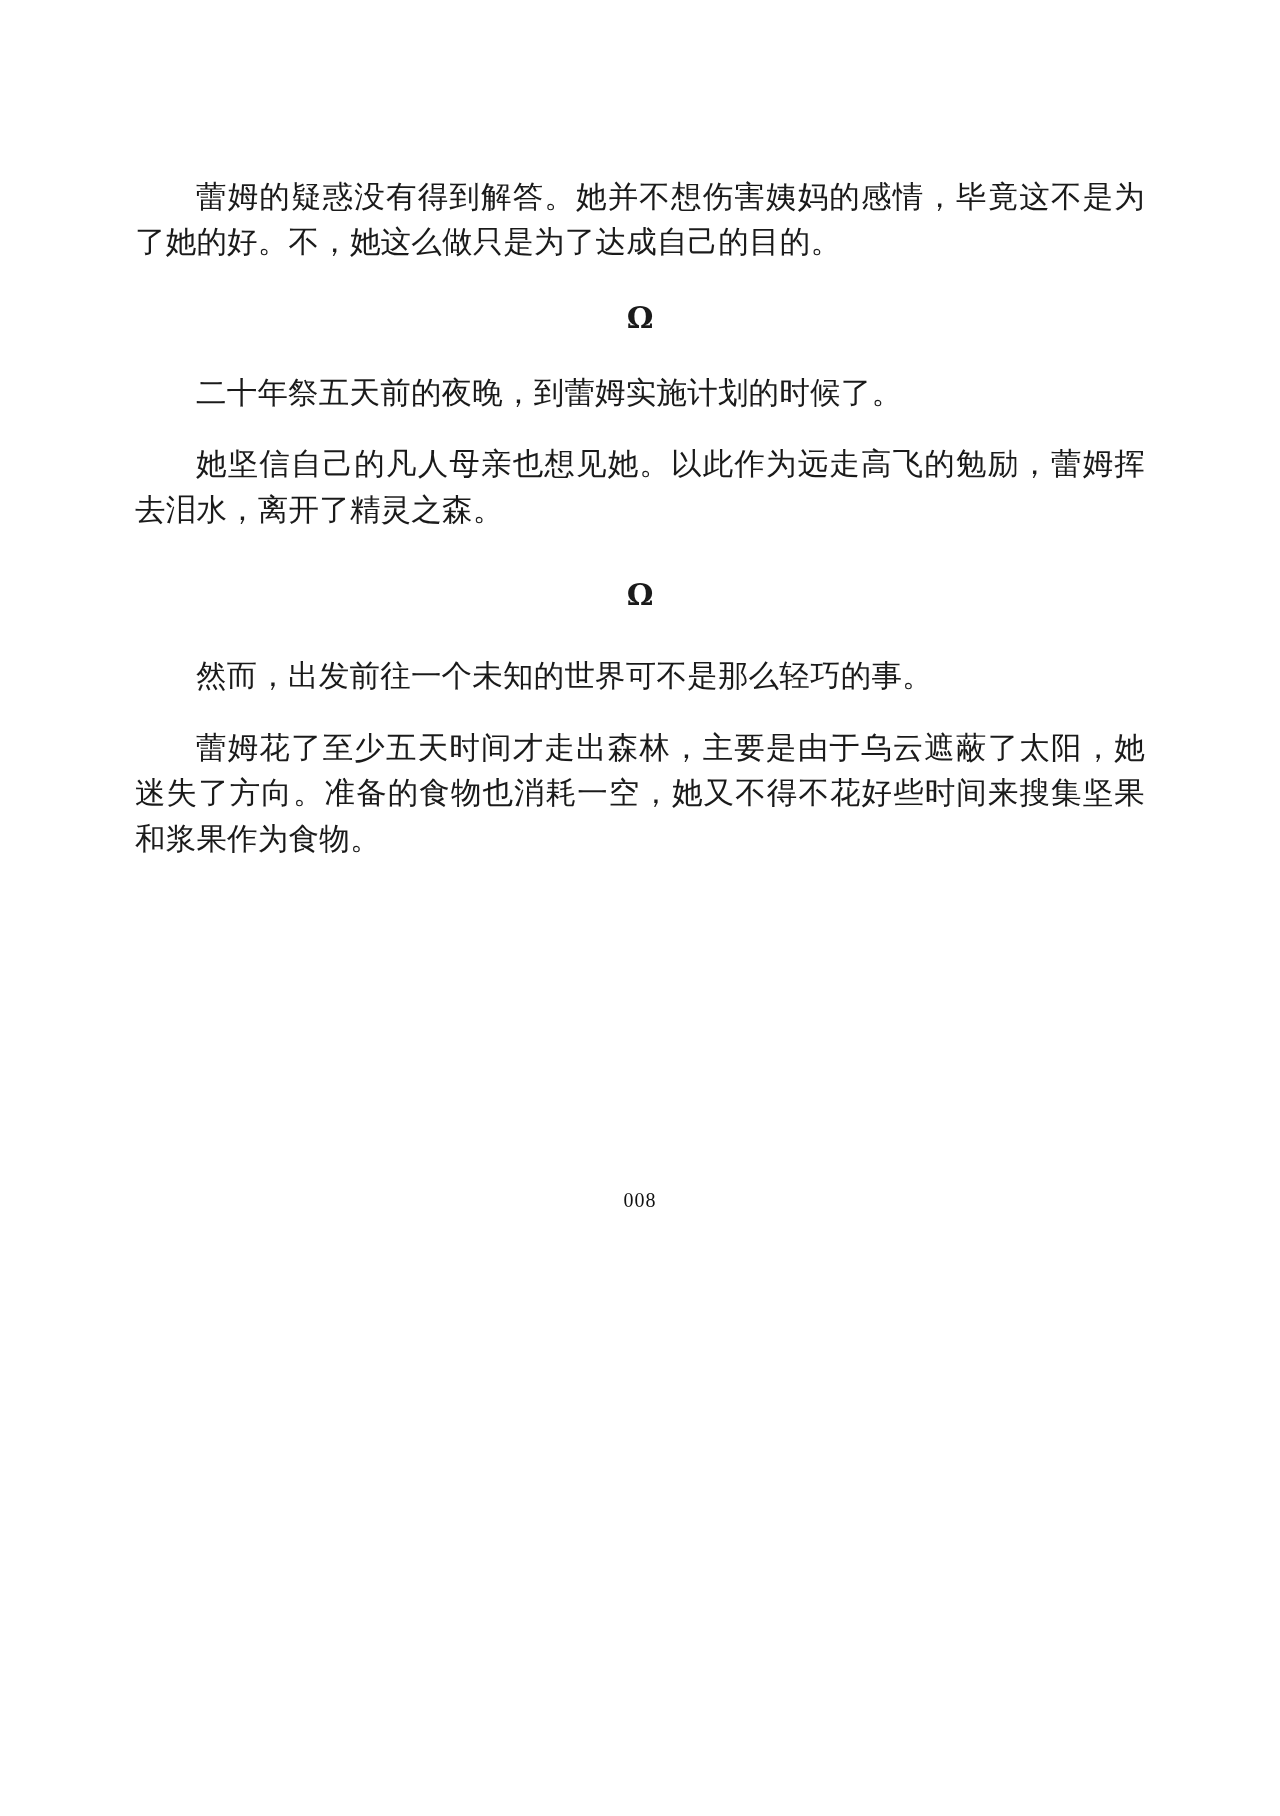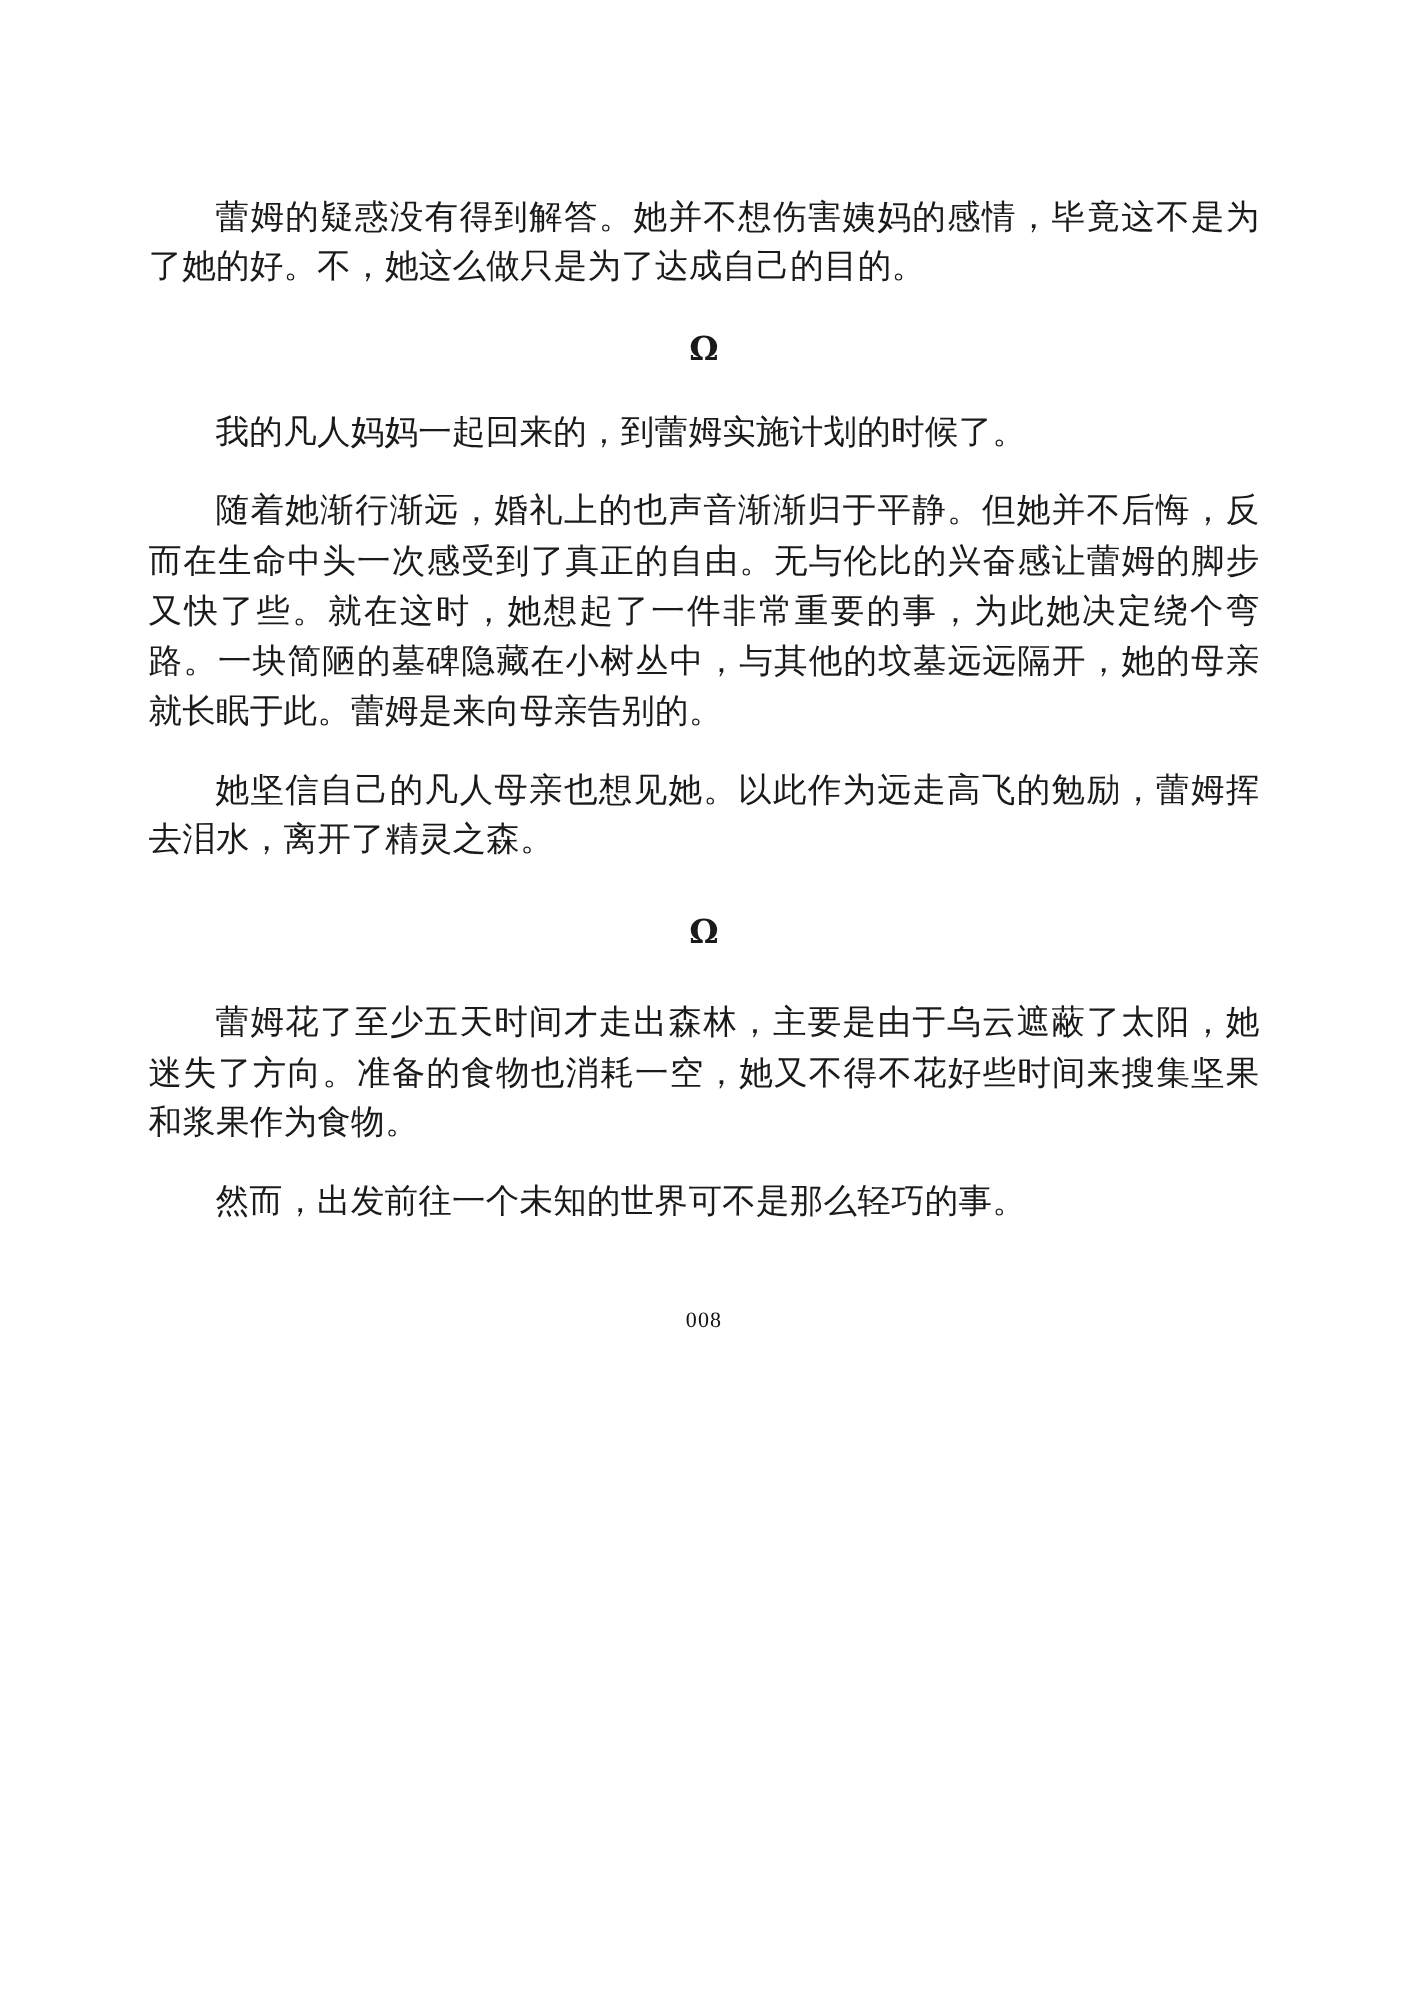--- a/index.html
+++ b/index.html
@@ -63,30 +63,29 @@
 </style>
 </head>
 <body>
 
 <div class="page">
 
   <p class="para">蕾姆的疑惑没有得到解答。她并不想伤害姨妈的感情，毕竟这不是为了她的好。不，她这么做只是为了达成自己的目的。</p>
 
   <div class="divider">Ω</div>
 
-  <p class="para">我的凡人妈妈一起回来的，到蕾姆实施计划的时候了。</p>
+  <p class="para">二十年祭五天前的夜晚，到蕾姆实施计划的时候了。</p>
 
 
 
-  <p class="para">随着她渐行渐远，婚礼上的也声音渐渐归于平静。但她并不后悔，反而在生命中头一次感受到了真正的自由。无与伦比的兴奋感让蕾姆的脚步又快了些。就在这时，她想起了一件非常重要的事，为此她决定绕个弯路。一块简陋的墓碑隐藏在小树丛中，与其他的坟墓远远隔开，她的母亲就长眠于此。蕾姆是来向母亲告别的。</p>
 
 
   <p class="para tight">她坚信自己的凡人母亲也想见她。以此作为远走高飞的勉励，蕾姆挥去泪水，离开了精灵之森。</p>
 
   <div class="divider-2">Ω</div>
 
+  <p class="para">然而，出发前往一个未知的世界可不是那么轻巧的事。</p>
+
   <p class="para">蕾姆花了至少五天时间才走出森林，主要是由于乌云遮蔽了太阳，她迷失了方向。准备的食物也消耗一空，她又不得不花好些时间来搜集坚果和浆果作为食物。</p>
-
-  <p class="para">然而，出发前往一个未知的世界可不是那么轻巧的事。</p>
 
   <div class="folio">008</div>
 
 </div>
 
 </body></html>

